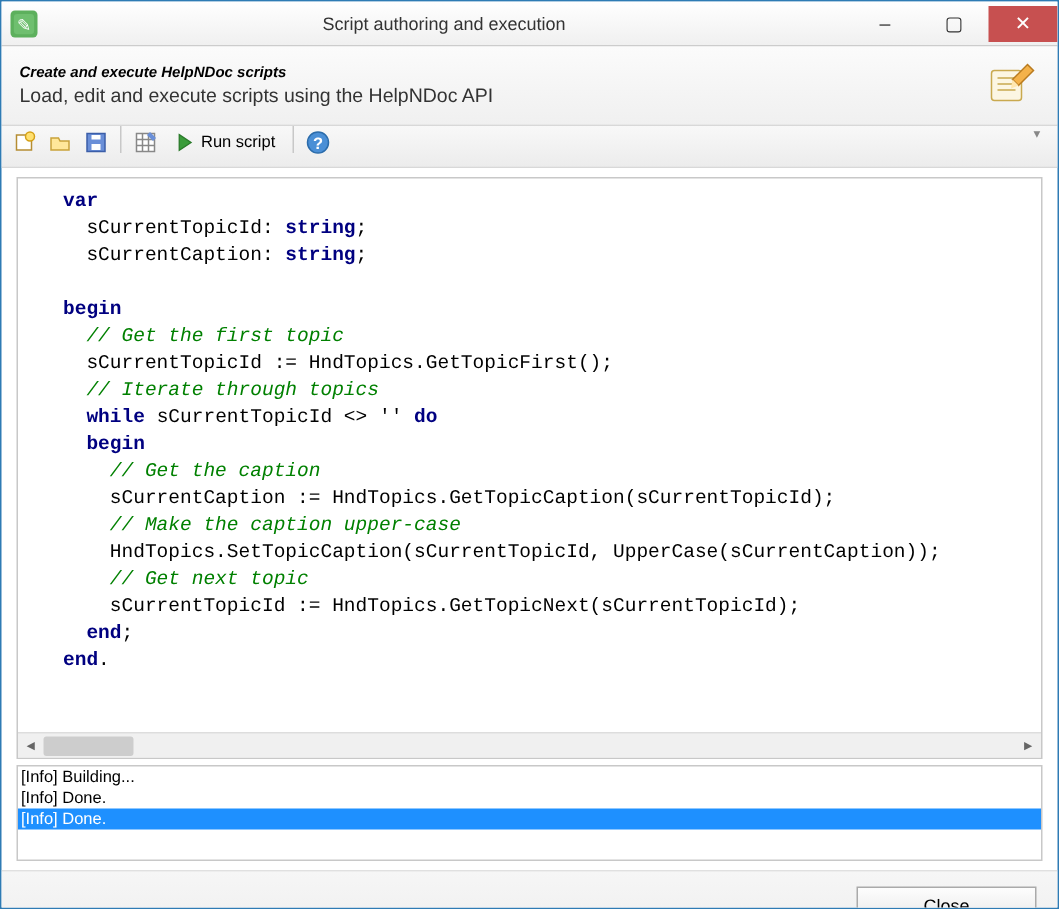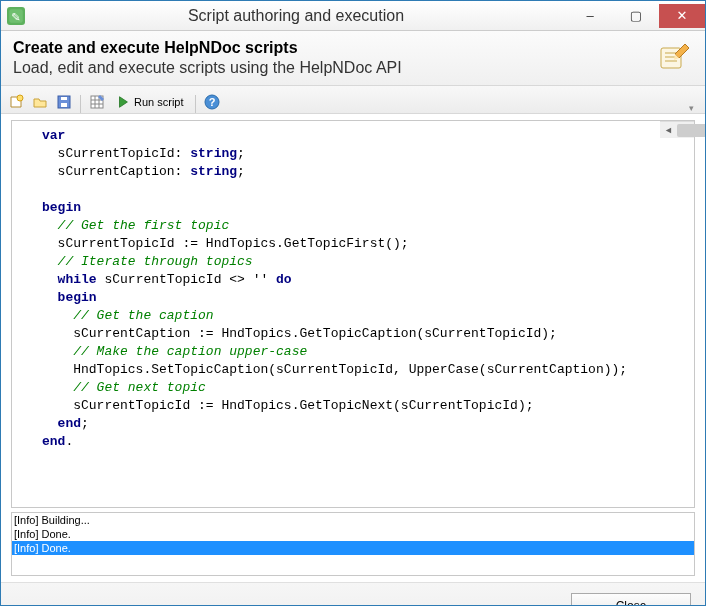--- a/index.html
+++ b/index.html
@@ -23,74 +23,74 @@
     width: 18px; height: 18px;
     margin-left: 6px;
     background: #5db05d;
     border-radius: 3px;
     display:flex;align-items:center;justify-content:center;
     font-size:11px;color:#fff;
   }
   .titlebar .title {
     flex: 1;
     text-align: center;
-    font-size: 16px;
+    font-size: 12px;
     color: #333;
   }
   .titlebar .win-controls { display: flex; }
   .titlebar .win-btn {
     width: 46px; height: 24px;
     display: flex; align-items: center; justify-content: center;
     font-family: Arial; font-size: 13px; color: #333;
   }
   .titlebar .win-btn.close {
     background: #c75050; color: #fff; width: 46px; height: 24px;
   }
   .header-area {
     padding: 8px 12px;
     border-bottom: 1px solid #d8d8d8;
     background: linear-gradient(#fbfbfb,#f0f0f0);
     display: flex;
     align-items: center;
   }
   .header-text { flex: 1; }
-  .header-text .title { font-weight: bold; font-size: 16px; }
-  .header-text .subtitle { font-size: 16px; color: #333; margin-top: 2px; }
+  .header-text .title { font-weight: bold; font-size: 10px; font-style: italic; }
+  .header-text .subtitle { font-size: 13px; color: #333; margin-top: 2px; }
   .header-icon {
     width: 36px; height: 36px;
     position: relative;
   }
   .header-icon svg { width: 36px; height: 36px; }
   .toolbar {
     height: 28px;
     background: linear-gradient(#f8f8f8,#ececec);
     border-bottom: 1px solid #d8d8d8;
     display: flex;
-    align-items: flex-end;
+    align-items: flex-start;
     padding: 0 4px;
     gap: 2px;
   }
   .tb-btn {
     height: 22px;
     min-width: 22px;
     display: flex;
     align-items: center;
     justify-content: center;
     padding: 0 3px;
     border-radius: 2px;
   }
   .tb-sep { width: 1px; height: 18px; background: #c8c8c8; margin: 0 3px; }
   .tb-run { display: flex; align-items: center; gap: 4px; padding: 0 6px; font-size: 11px; }
   .tb-expand { margin-left: auto; width: 12px; color: #888; font-size: 9px; }
   .editor-frame {
     margin: 6px 10px 0 10px;
     border: 1px solid #c8c8c8;
     height: 388px;
     display: flex;
-    flex-direction: row;
+    flex-direction: column;
     background: #fff;
   }
   .code-area {
     flex: 1;
     overflow: hidden;
     padding: 6px 0 6px 30px;
     font-family: Consolas, "Courier New", monospace;
     font-size: 13px;
     line-height: 18px;
     white-space: pre;

